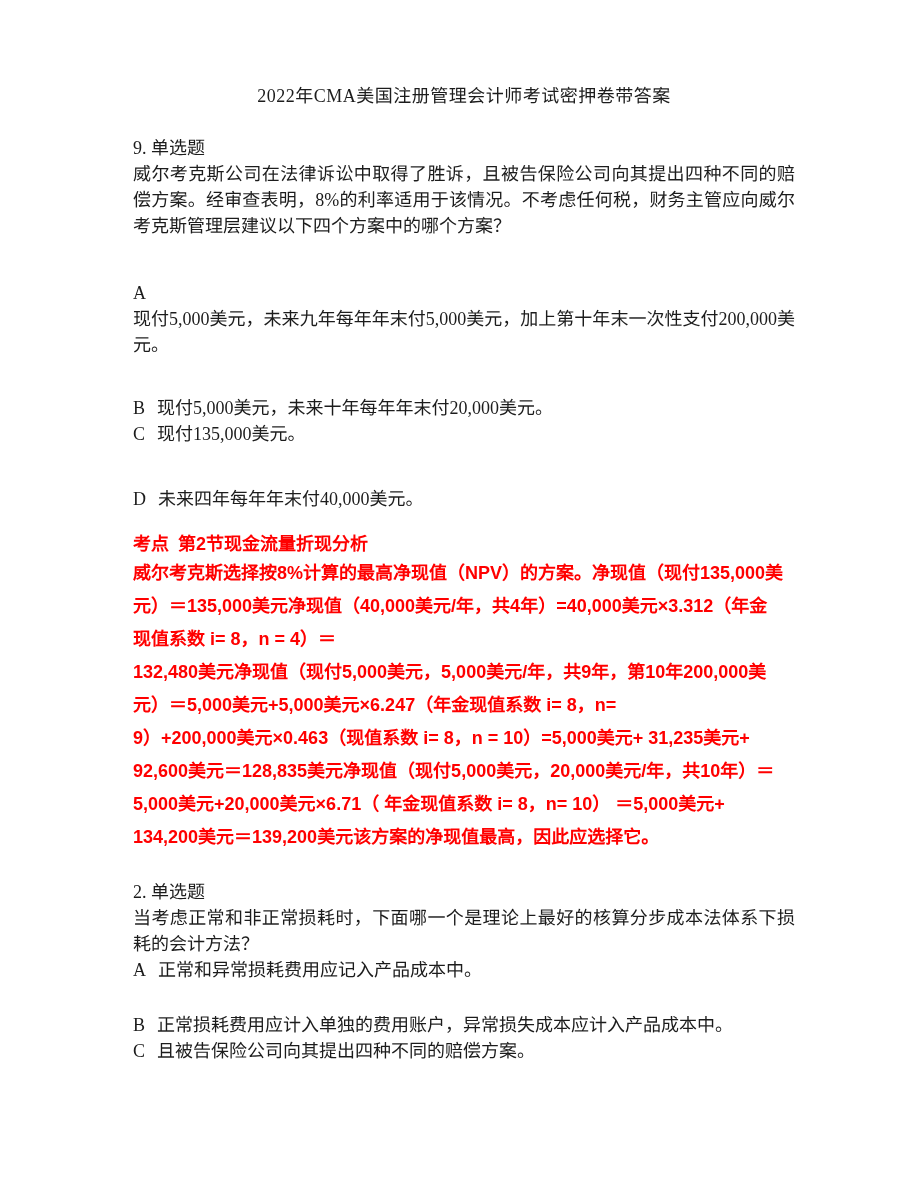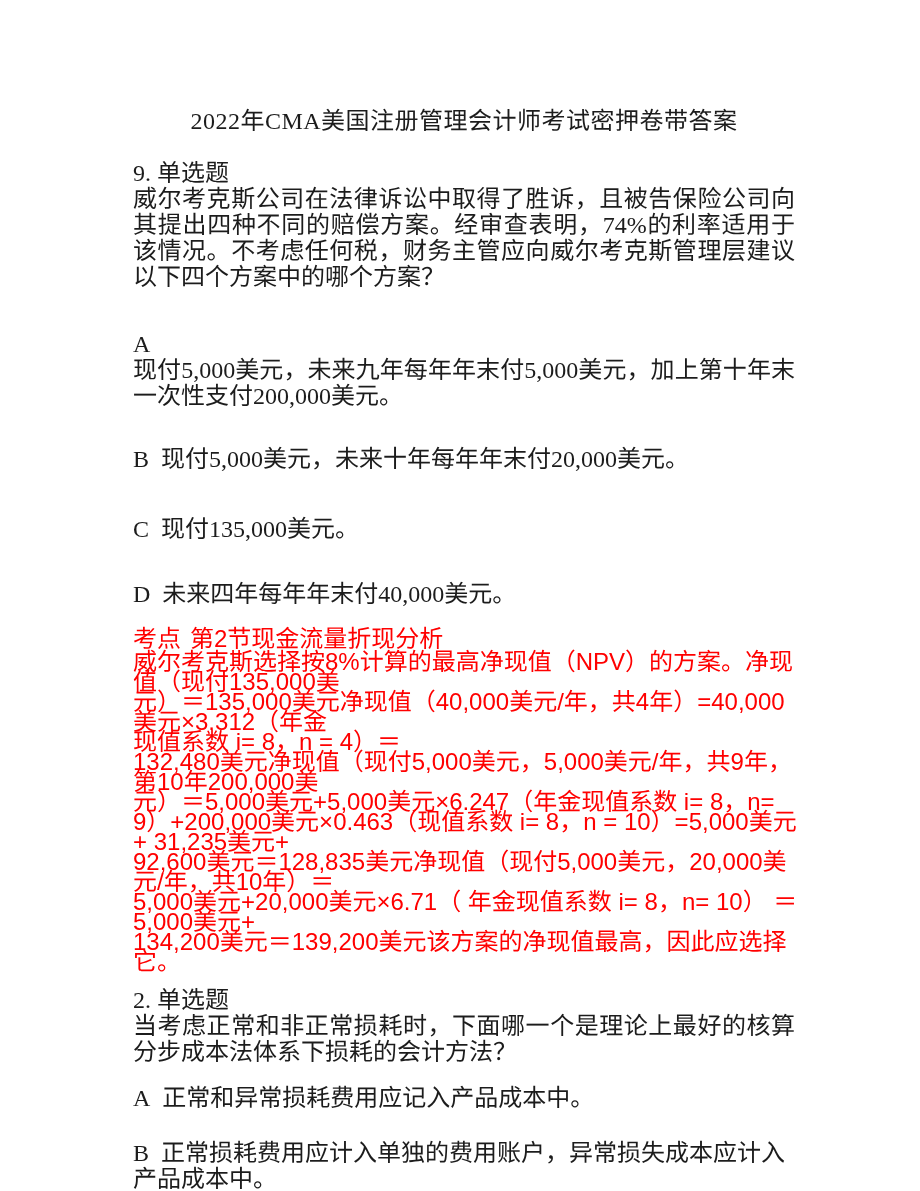--- a/index.html
+++ b/index.html
@@ -11,68 +11,68 @@
   html, body {
     width: 920px;
     height: 1191px;
     background: var(--color-background);
     overflow: hidden;
   }
   .page {
     position: relative;
     width: 920px;
     height: 1191px;
-    padding-top: 108px;
+    padding-top: 83px;
     padding-left: 133px;
     font-family: "Liberation Serif", "DejaVu Serif", serif;
-    font-size: 24px;
+    font-size: 18px;
     line-height: 26px;
     color: var(--color-text);
   }
   .content { width: 662px; }
   .doc-title {
     text-align: center;
     letter-spacing: 0.5px;
   }
   .q-label { margin-top: 26px; }
   .stem { text-align: justify; }
   .option-a-block { margin-top: 41px; }
   .option-a-block .opt-text { text-align: justify; }
   .option-line { display: block; }
   .opt-letter { display: inline-block; margin-right: 12px; }
   .opt-b1 { margin-top: 37px; }
-  .opt-c1 { margin-top: 44px; }
+  .opt-c1 { }
   .opt-d1 { margin-top: 39px; }
   .red {
     color: var(--color-accent-red);
     font-family: "Liberation Sans", "DejaVu Sans", sans-serif;
-    font-weight: 400;
+    font-weight: 700;
   }
   .exam-point { margin-top: 19px; }
   .exam-point .ep-label { margin-right: 9px; }
   .analysis-text {
     white-space: pre-line;
-    line-height: 20px;
+    line-height: 33px;
     width: 668px;
   }
-  .q2-label { margin-top: 15px; }
-  .opt-a2 { margin-top: 20px; }
+  .q2-label { margin-top: 25px; }
+  .opt-a2 { }
   .opt-b2 { margin-top: 29px; }
 </style>
 </head>
 <body>
 
 <div class="page">
   <div class="content">
 
     <div class="doc-title">2022年CMA美国注册管理会计师考试密押卷带答案</div>
 
     <div>
       <div class="q-label">9. 单选题</div>
-      <p class="stem">威尔考克斯公司在法律诉讼中取得了胜诉，且被告保险公司向其提出四种不同的赔偿方案。经审查表明，74%的利率适用于该情况。不考虑任何税，财务主管应向威尔考克斯管理层建议以下四个方案中的哪个方案？</p>
+      <p class="stem">威尔考克斯公司在法律诉讼中取得了胜诉，且被告保险公司向其提出四种不同的赔偿方案。经审查表明，8%的利率适用于该情况。不考虑任何税，财务主管应向威尔考克斯管理层建议以下四个方案中的哪个方案？</p>
 
       <div class="option-a-block">
         <div class="opt-letter">A</div>
         <p class="opt-text">现付5,000美元，未来九年每年年末付5,000美元，加上第十年末一次性支付200,000美元。</p>
       </div>
 
       <p class="option-line opt-b1"><span class="opt-letter">B</span><span class="opt-text">现付5,000美元，未来十年每年年末付20,000美元。</span></p>
 
       <p class="option-line opt-c1"><span class="opt-letter">C</span><span class="opt-text">现付135,000美元。</span></p>
 

